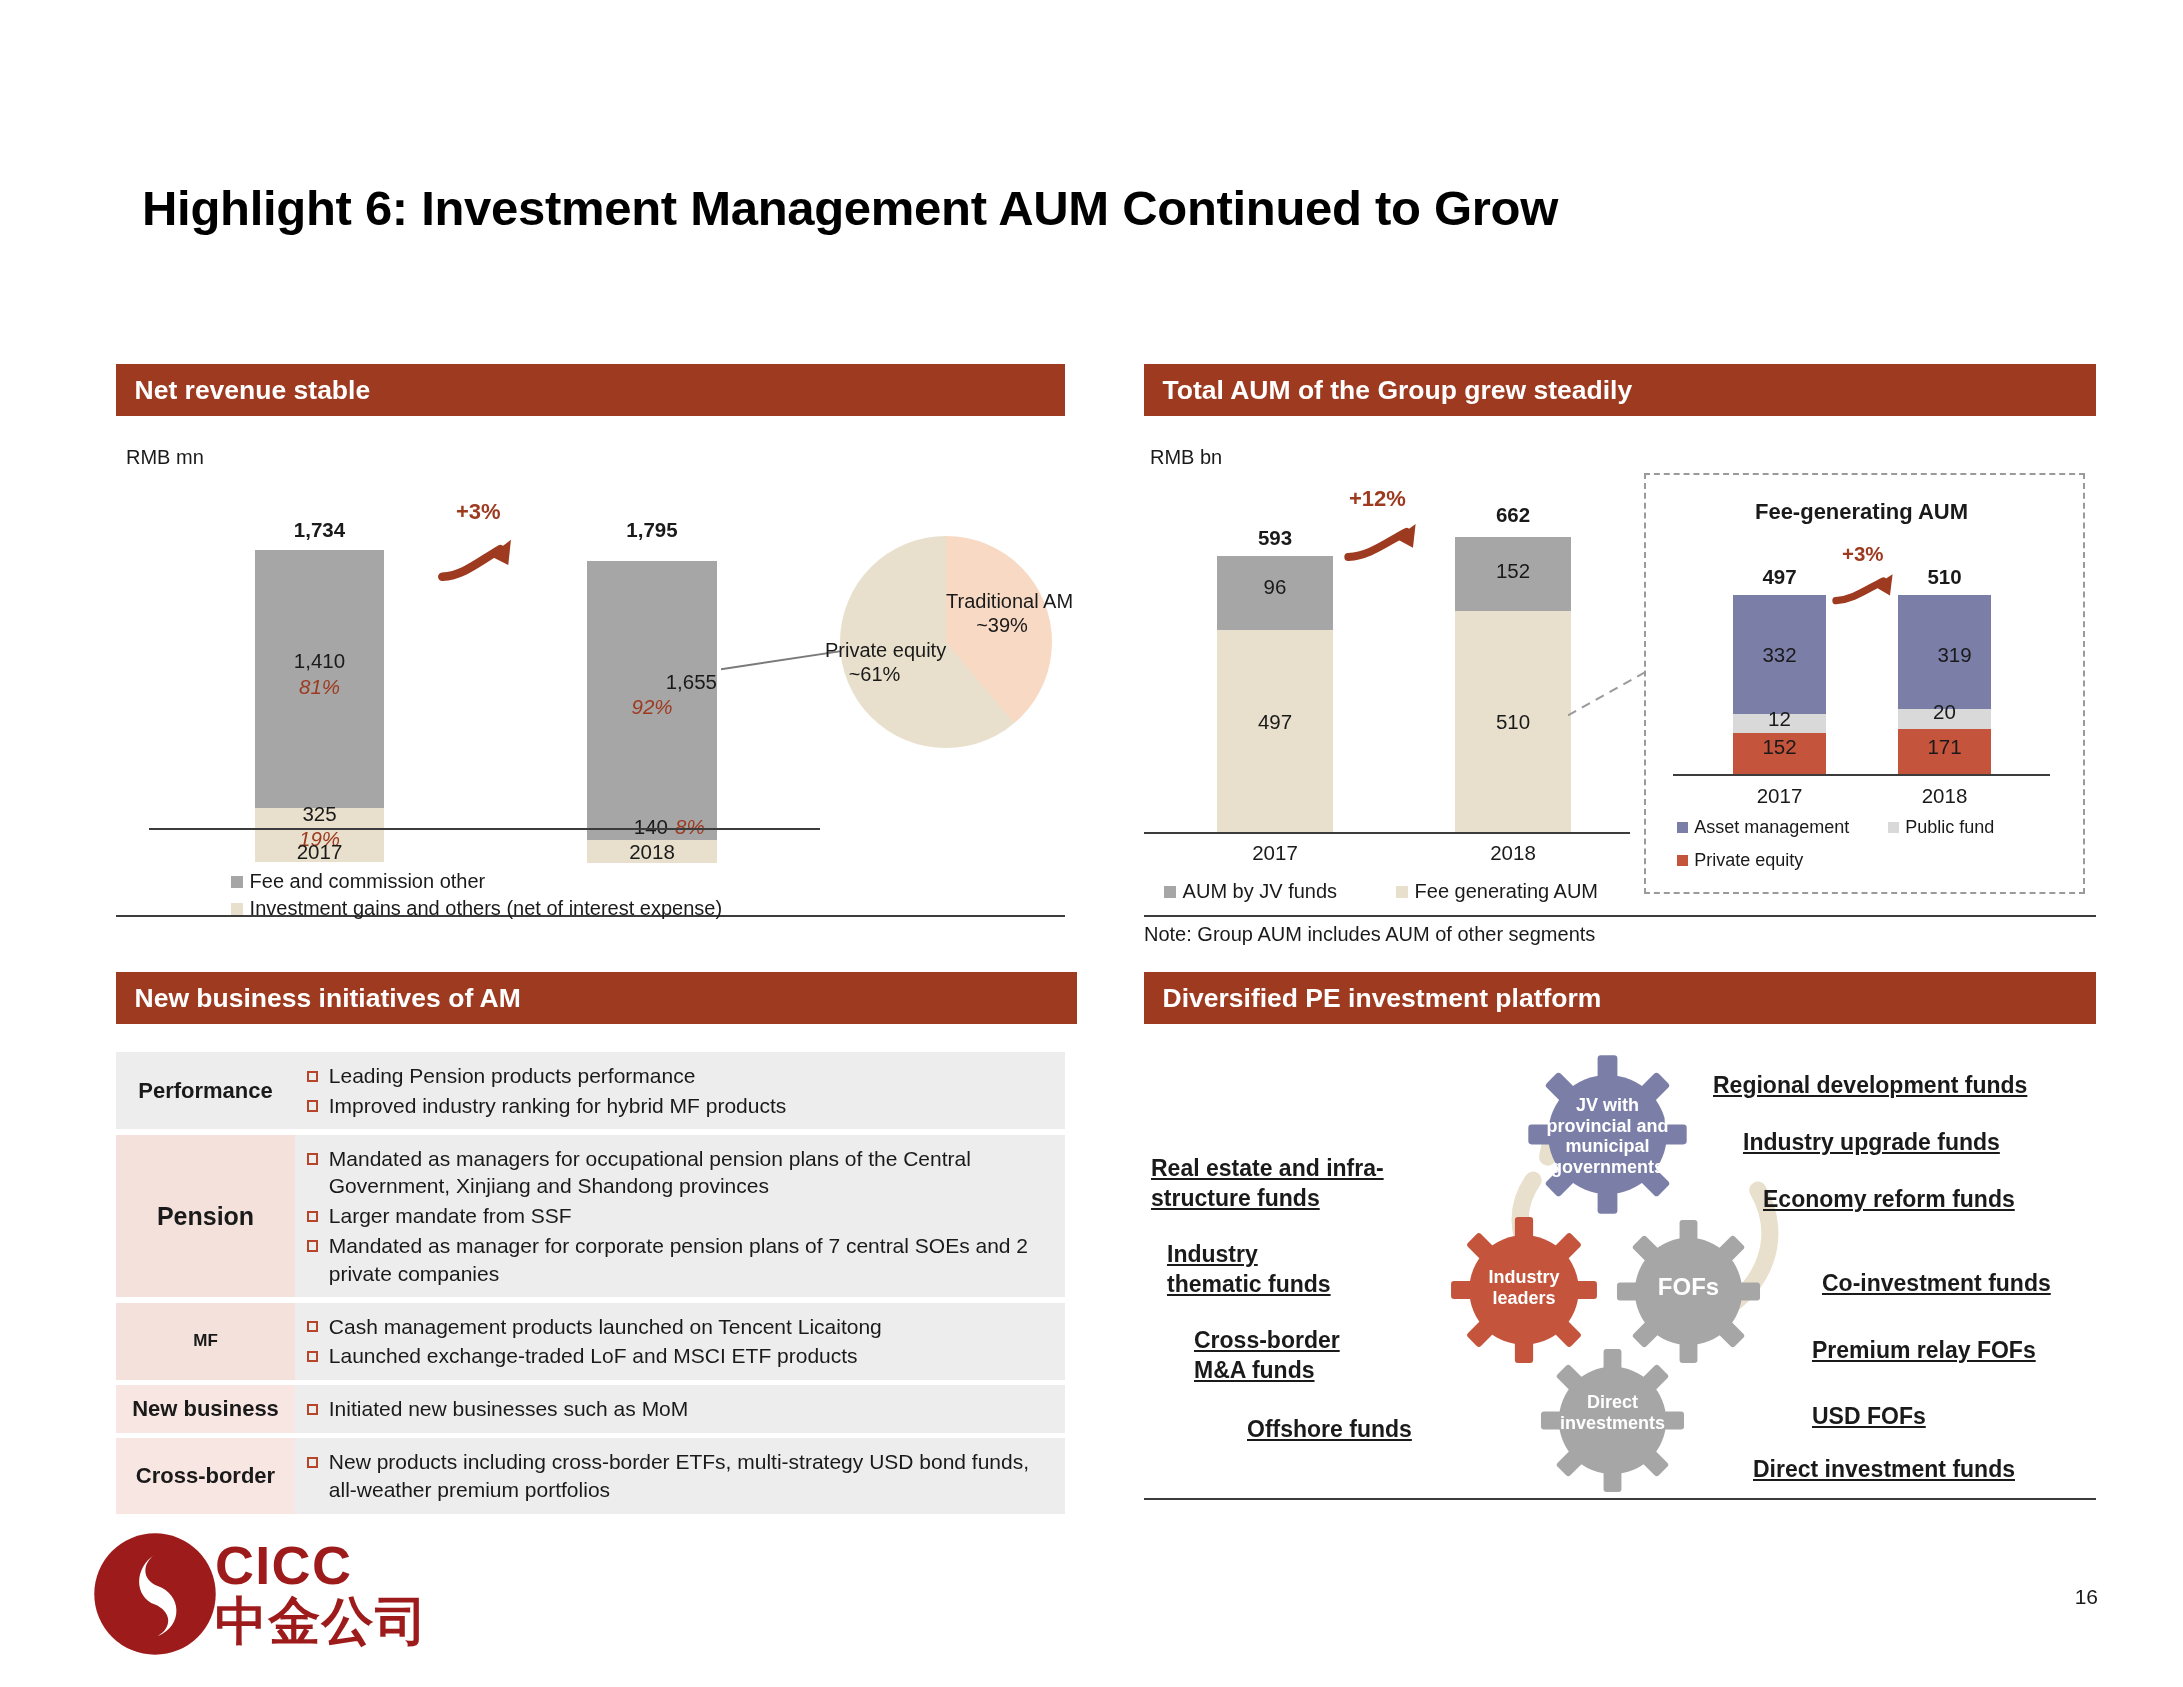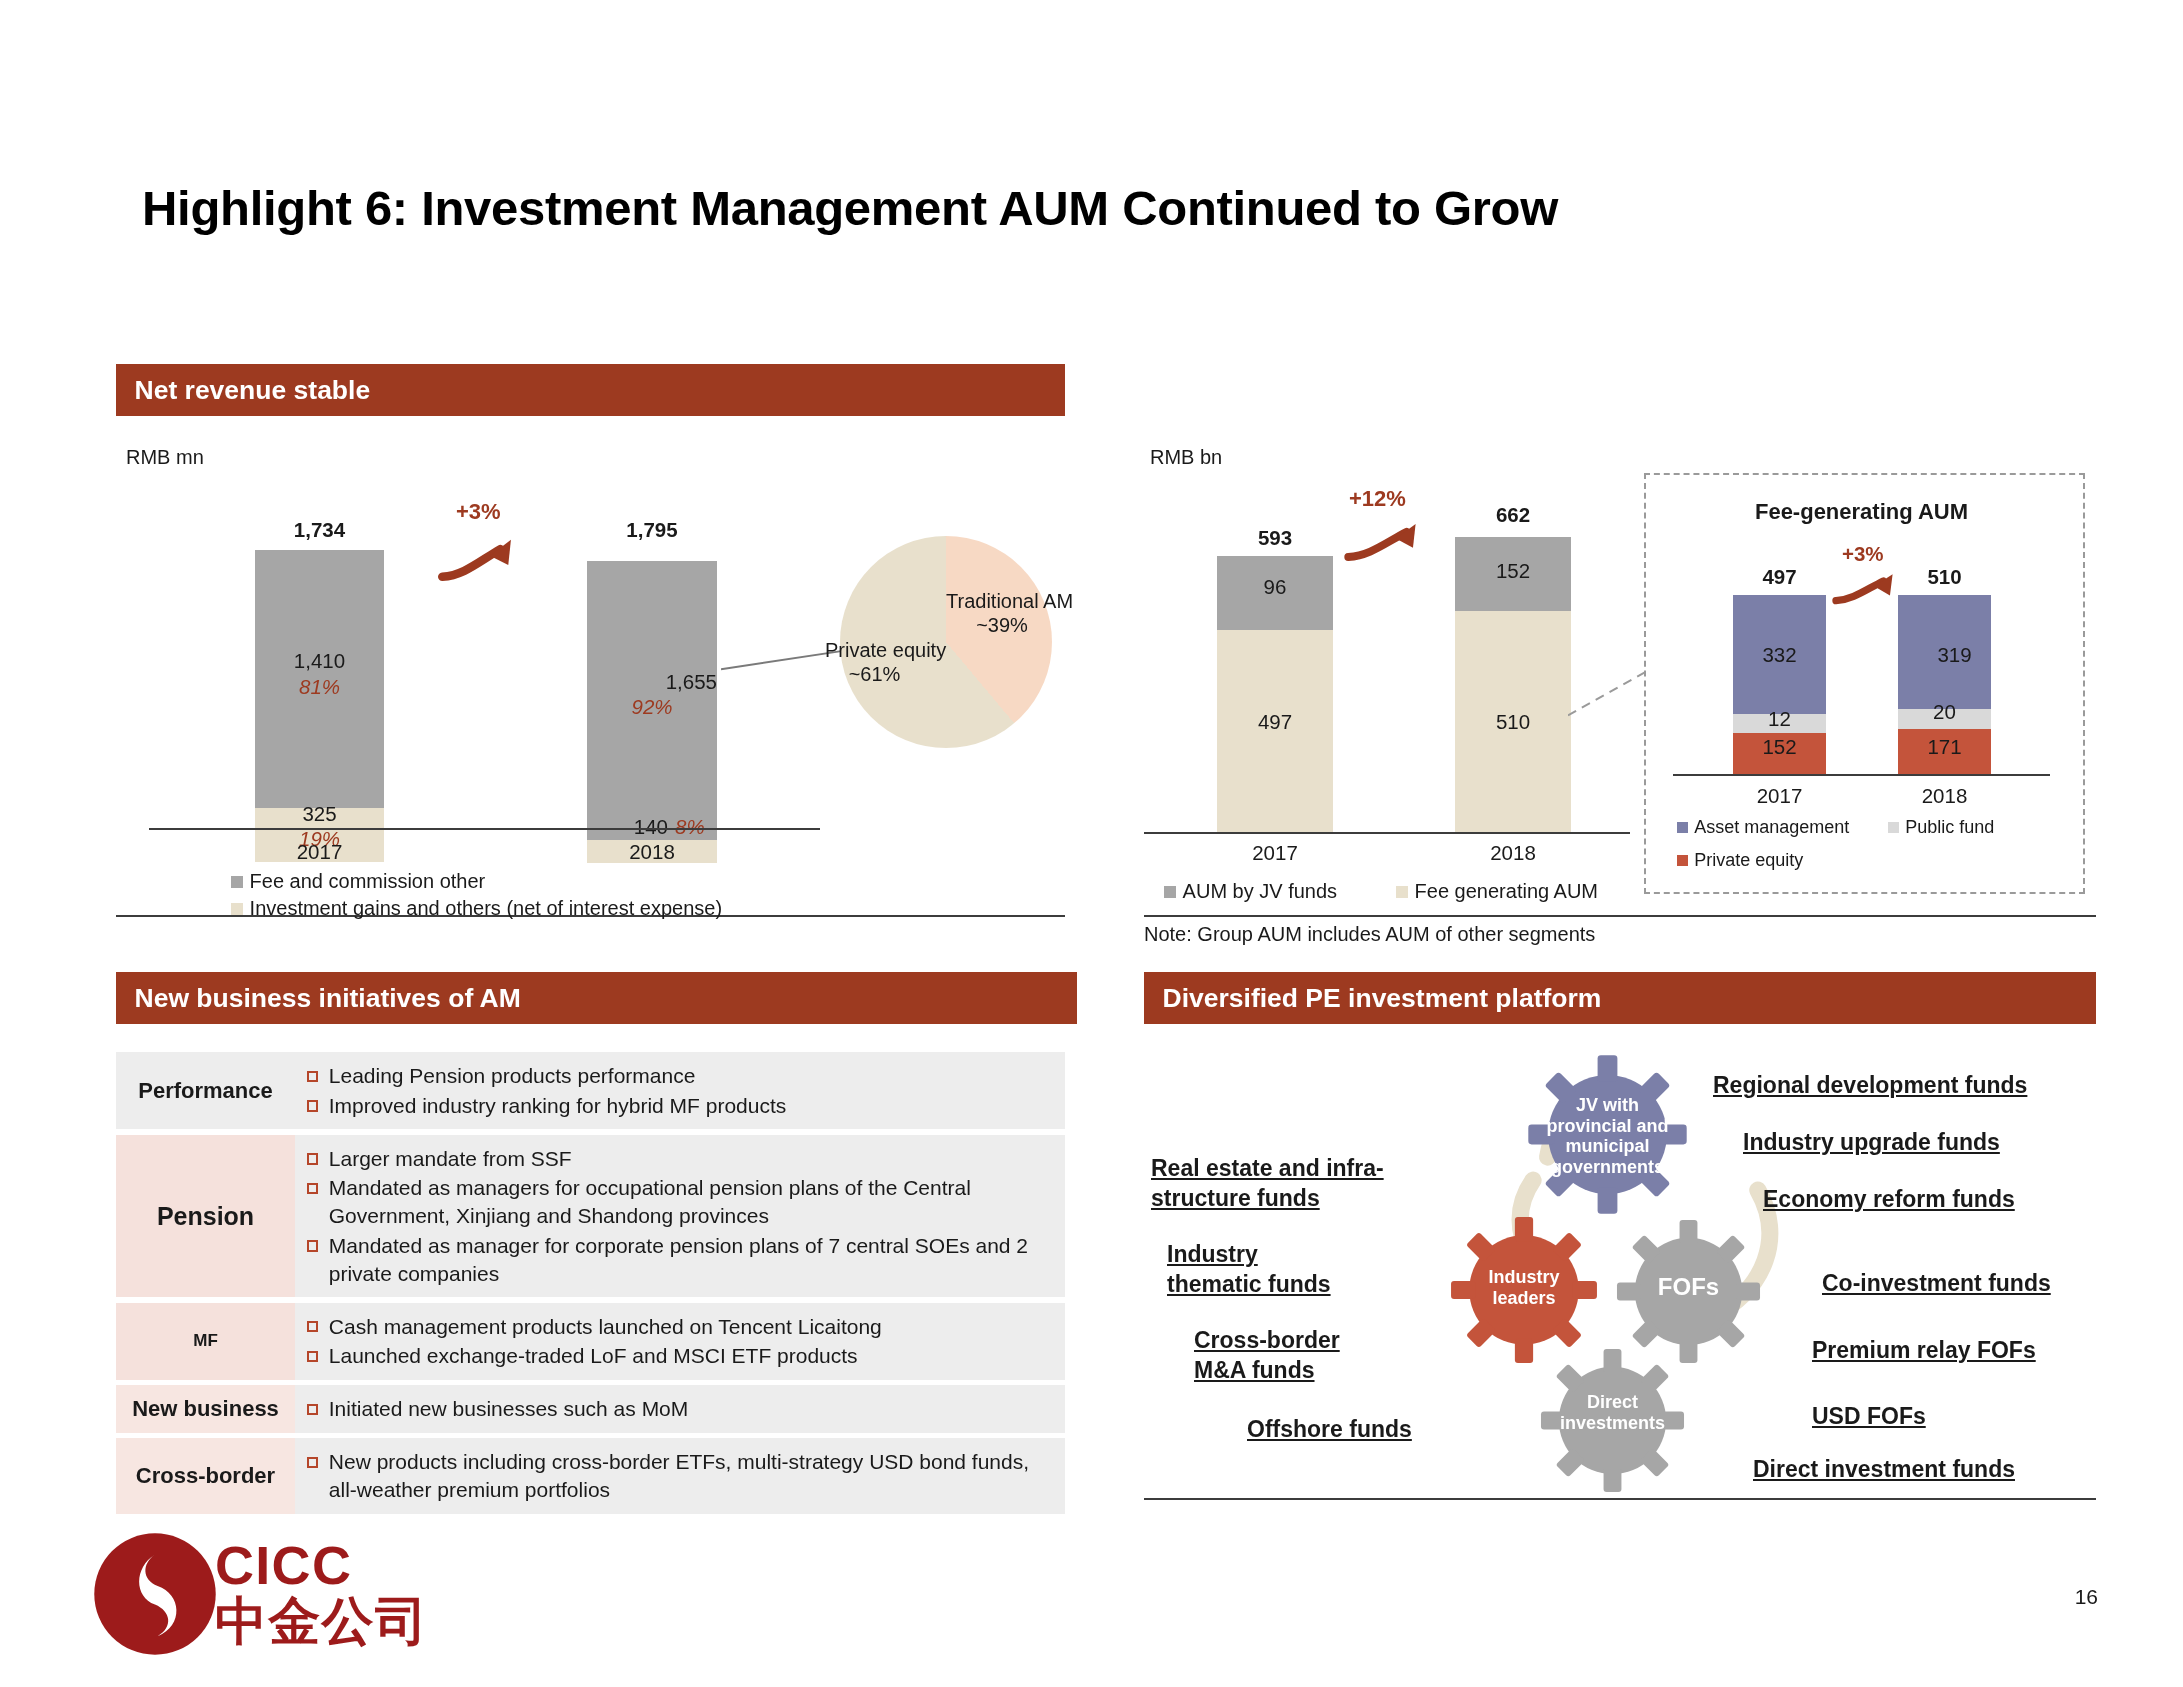--- a/index.html
+++ b/index.html
@@ -166,20 +166,21 @@
       background: conic-gradient(from 0deg, #F7D9C4 0deg 140deg, #E8E0CC 140deg 360deg);"></div>
   <div class="txt" style="left:946px;top:589px;width:112px;text-align:center;line-height:1.22;">
     <span>Traditional AM</span><br>
     <span>~39%</span>
   </div>
   <div class="txt" style="left:825px;top:638px;width:99px;text-align:center;line-height:1.22;">
     <span>Private equity</span><br>
     <span>~61%</span>
   </div>
 
+  <div class="bar" id="bar-total-aum">Total AUM of the Group grew steadily</div>
   <div class="unit-label" id="unit-right">RMB bn</div>
   <div class="hr" id="hr-right"></div>
   <div class="note-line">Note: Group AUM includes AUM of other segments</div>
 
   <div class="seg seg-gray" style="left:1217px;top:556px;width:116px;height:74px;"></div>
   <div class="seg seg-cream" style="left:1217px;top:630px;width:116px;height:204px;"></div>
   <div class="num-lab txt-b" style="left:1217px;top:526px;width:116px;">593</div>
   <div class="num-lab" style="left:1217px;top:575px;width:116px;">96</div>
   <div class="num-lab" style="left:1217px;top:710px;width:116px;">497</div>
 
@@ -270,25 +271,25 @@
             <span>Improved industry ranking for hybrid MF products</span>
           </div>
       </div>
     </div>
 
     <div class="trow">
       <div class="tlabel lbl-pink" style="font-size:25px;">Pension</div>
       <div class="tbody">
         <div class="bullet-line">
             <span class="bsq"></span>
+            <span>Mandated as managers for occupational pension plans of the Central Government, Xinjiang and Shandong provinces</span>
+          </div>
+        <div class="bullet-line">
+            <span class="bsq"></span>
             <span>Larger mandate from SSF</span>
-          </div>
-        <div class="bullet-line">
-            <span class="bsq"></span>
-            <span>Mandated as managers for occupational pension plans of the Central Government, Xinjiang and Shandong provinces</span>
           </div>
         <div class="bullet-line">
             <span class="bsq"></span>
             <span>Mandated as manager for corporate pension plans of 7 central SOEs and 2 private companies</span>
           </div>
       </div>
     </div>
 
     <div class="trow">
       <div class="tlabel lbl-pink" style="font-size:17px;">MF</div>

